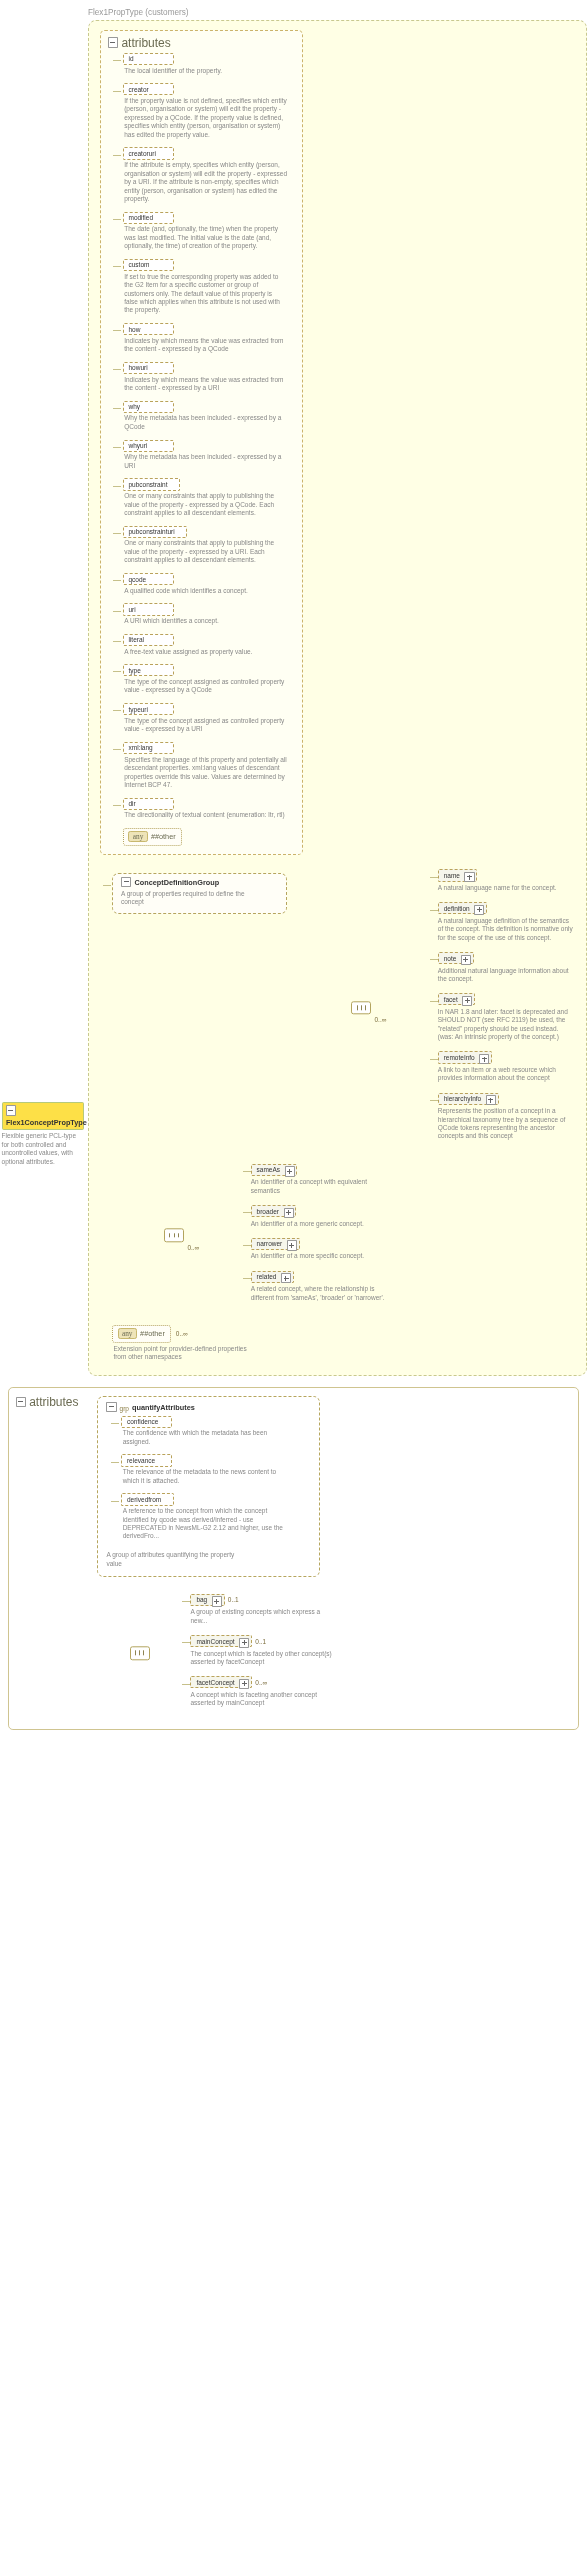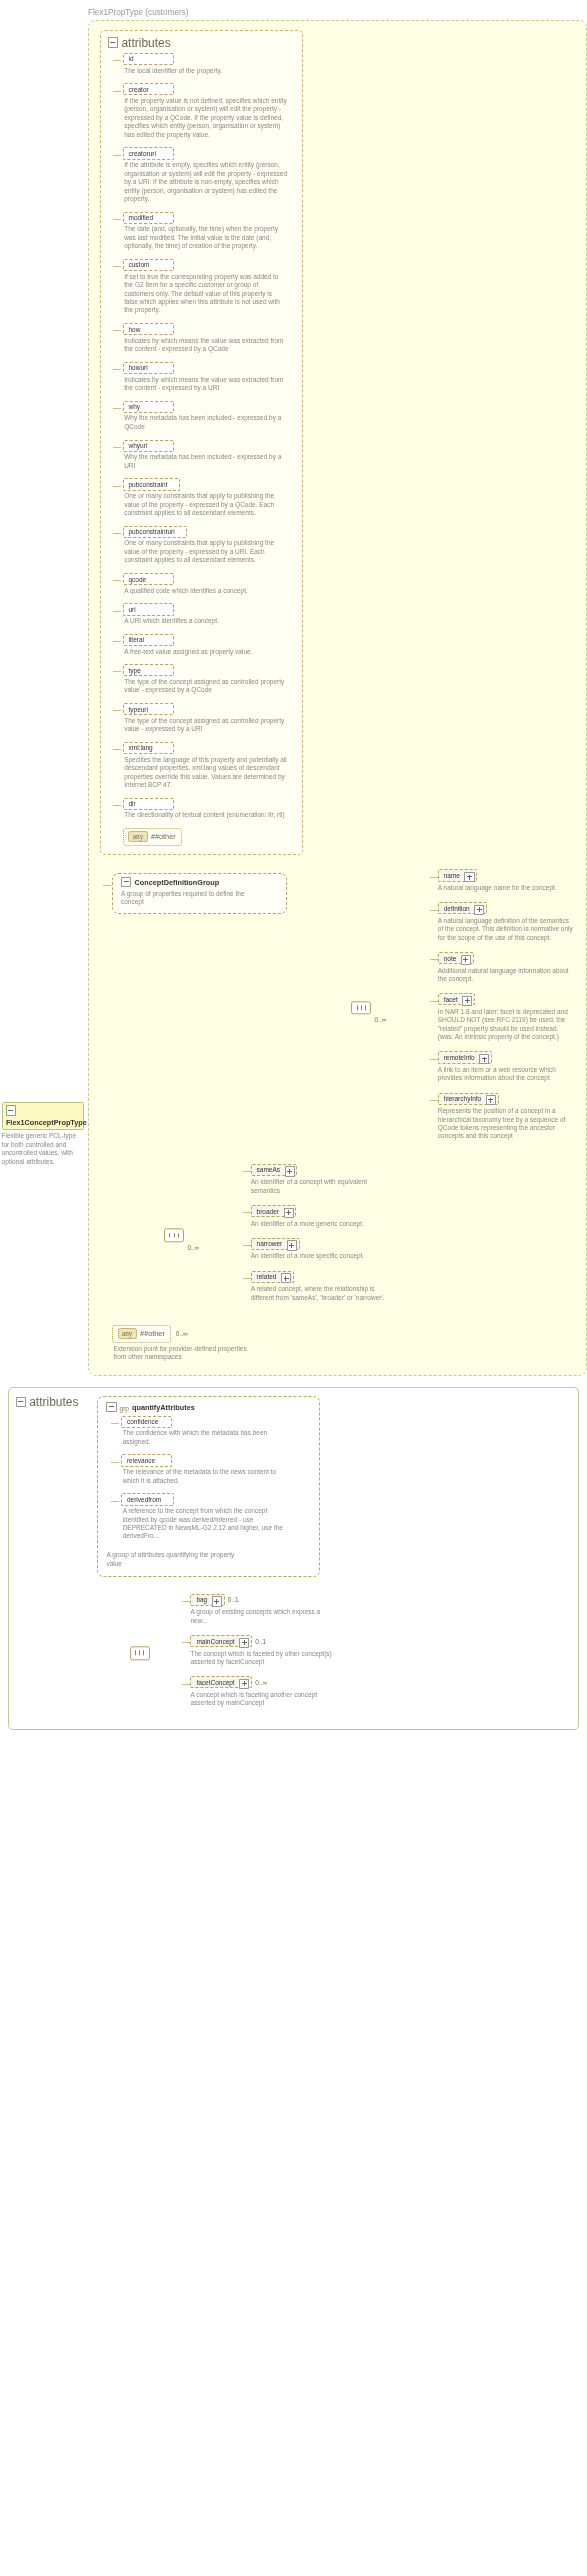--- a/index.html
+++ b/index.html
@@ -4,21 +4,21 @@
 <style>
 html,body{margin:0;padding:0;font-family:Verdana,Arial,sans-serif;font-size:6.5px;background:#fff;color:#333}
 .page{position:relative;width:587px;padding:8.2px 0 24.5px 0}
 .extension-label{color:#999;font-size:8.2px}
 
 
 .ext-wrap{position:relative;border:0.8px dashed #c8c88f;border-radius:8.2px;background:#ffffe5;margin-top:3.3px;padding:8.2px 11.4px 13px 11.4px}
 
 
 .root-box{position:absolute;left:1.6px;top:1102px;width:82px}
-.root-box .head{border:0.8px solid #b6c97a;background:#fef9c3;padding:2.4px 3.3px;border-radius:1.6px;font-weight:bold;font-size:7.3px}
+.root-box .head{border:0.8px solid #b6c97a;background:#fde047;padding:2.4px 3.3px;border-radius:1.6px;font-weight:bold;font-size:7.3px}
 .root-box .desc{color:#888;font-size:6.5px;line-height:1.3;padding-top:2.4px}
 
 
 .attr-frame{border:0.8px dashed #cbb36a;border-radius:4.9px;background:#fffff3;padding:4.9px 6.5px 8.2px 6.5px;margin-bottom:9.8px;width:188px}
 .attr-frame-title{display:flex;align-items:center;gap:3.3px;margin-bottom:3.3px}
 .icon-box{display:inline-block;width:8.2px;height:8.2px;border:0.8px solid #999;background:#fff;position:relative;border-radius:0.8px}
 .icon-minus::after{content:"";position:absolute;left:1.6px;right:1.6px;top:3.3px;border-top:0.8px solid #666}
 .attr-frame-label{font-size:12px;color:#6b6b52}
 
 

